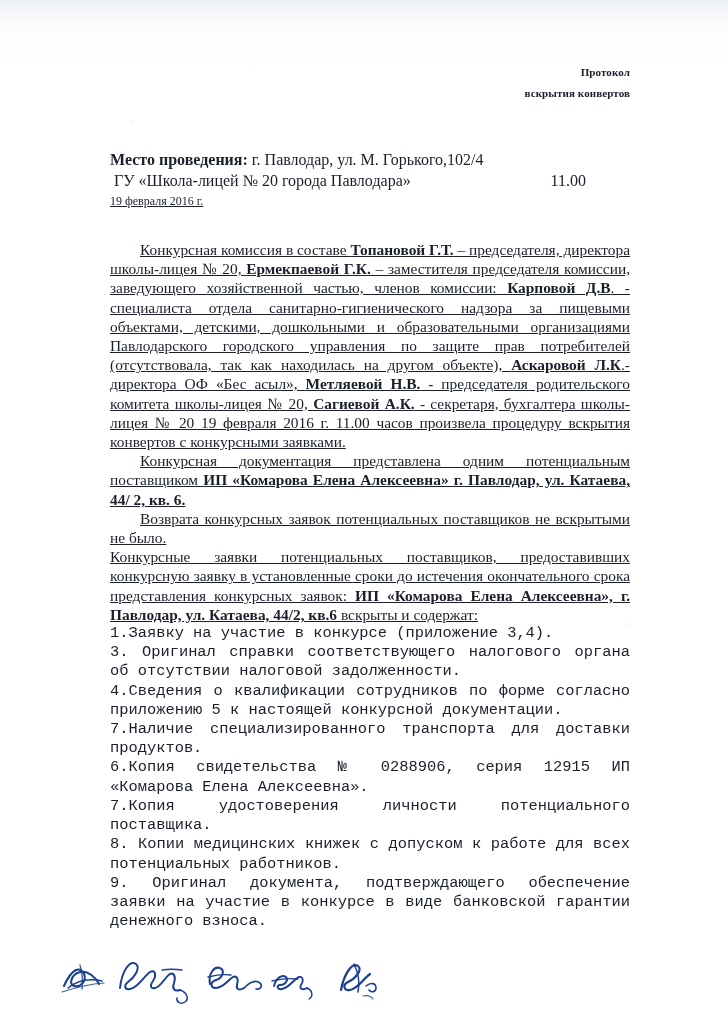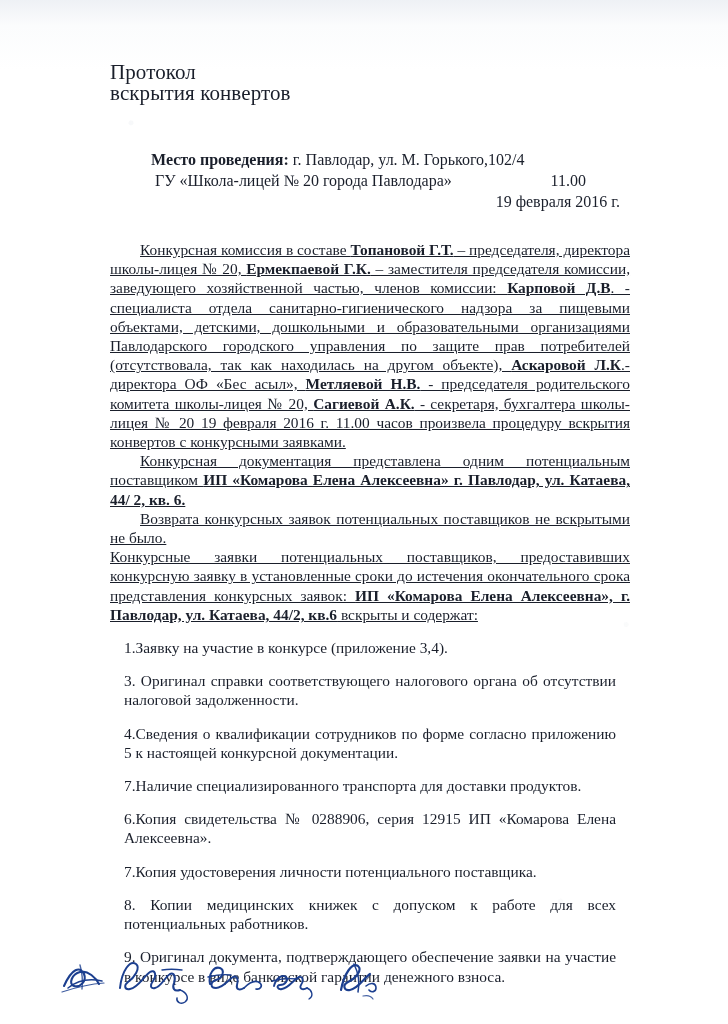--- a/index.html
+++ b/index.html
@@ -45,71 +45,72 @@
   .content {
     position: absolute;
     left: 110px;
     top: 0;
     width: 520px;
     z-index: 2;
   }
 
   
   .doc-title {
-    text-align: left;
-    font-weight: normal;
-    font-size: 21px;
+    text-align: right;
+    font-weight: bold;
+    font-size: 11px;
     line-height: 21px;
     letter-spacing: .1px;
   }
   .doc-title .ln { display: block; }
   #title-block { padding-top: 62px; }
 
   
-  #venue-block { margin-top: 45px; margin-left: 41px; }
+  #venue-block { margin-top: 45px; }
   .venue-line {
     font-size: 16px;
     line-height: 21px;
     white-space: nowrap;
   }
   .venue-line .lbl { font-weight: bold; }
   .venue-row {
     display: flex;
     justify-content: space-between;
     align-items: baseline;
     font-size: 16px;
     line-height: 21px;
   }
   .venue-row .left { padding-left: 4px; }
   .venue-row .right { padding-right: 44px; }
   .date-line {
-    text-align: right;
-    font-size: 16px;
+    font-size: 12px;
     line-height: 21px;
     padding-right: 10px;
+    text-decoration: underline;
   }
 
   
   #body-block { margin-top: 28px; }
   .para {
     font-size: 15.4px;
     line-height: 19.2px;
     text-align: justify;
     text-justify: inter-word;
     margin: 0;
     text-decoration: underline;
   }
   .para.indent { text-indent: 30px; }
   .b { font-weight: bold; }
 
   .list-item {
     font-size: 15.4px;
     line-height: 19.2px;
     text-align: justify;
-    margin: 14px;
+    margin: 0;
+    font-family: Liberation Mono, monospace;
   }
 
   
   #signature-block {
     position: absolute;
     left: 58px;
     top: 952px;
     width: 330px;
     height: 66px;
     z-index: 3;

